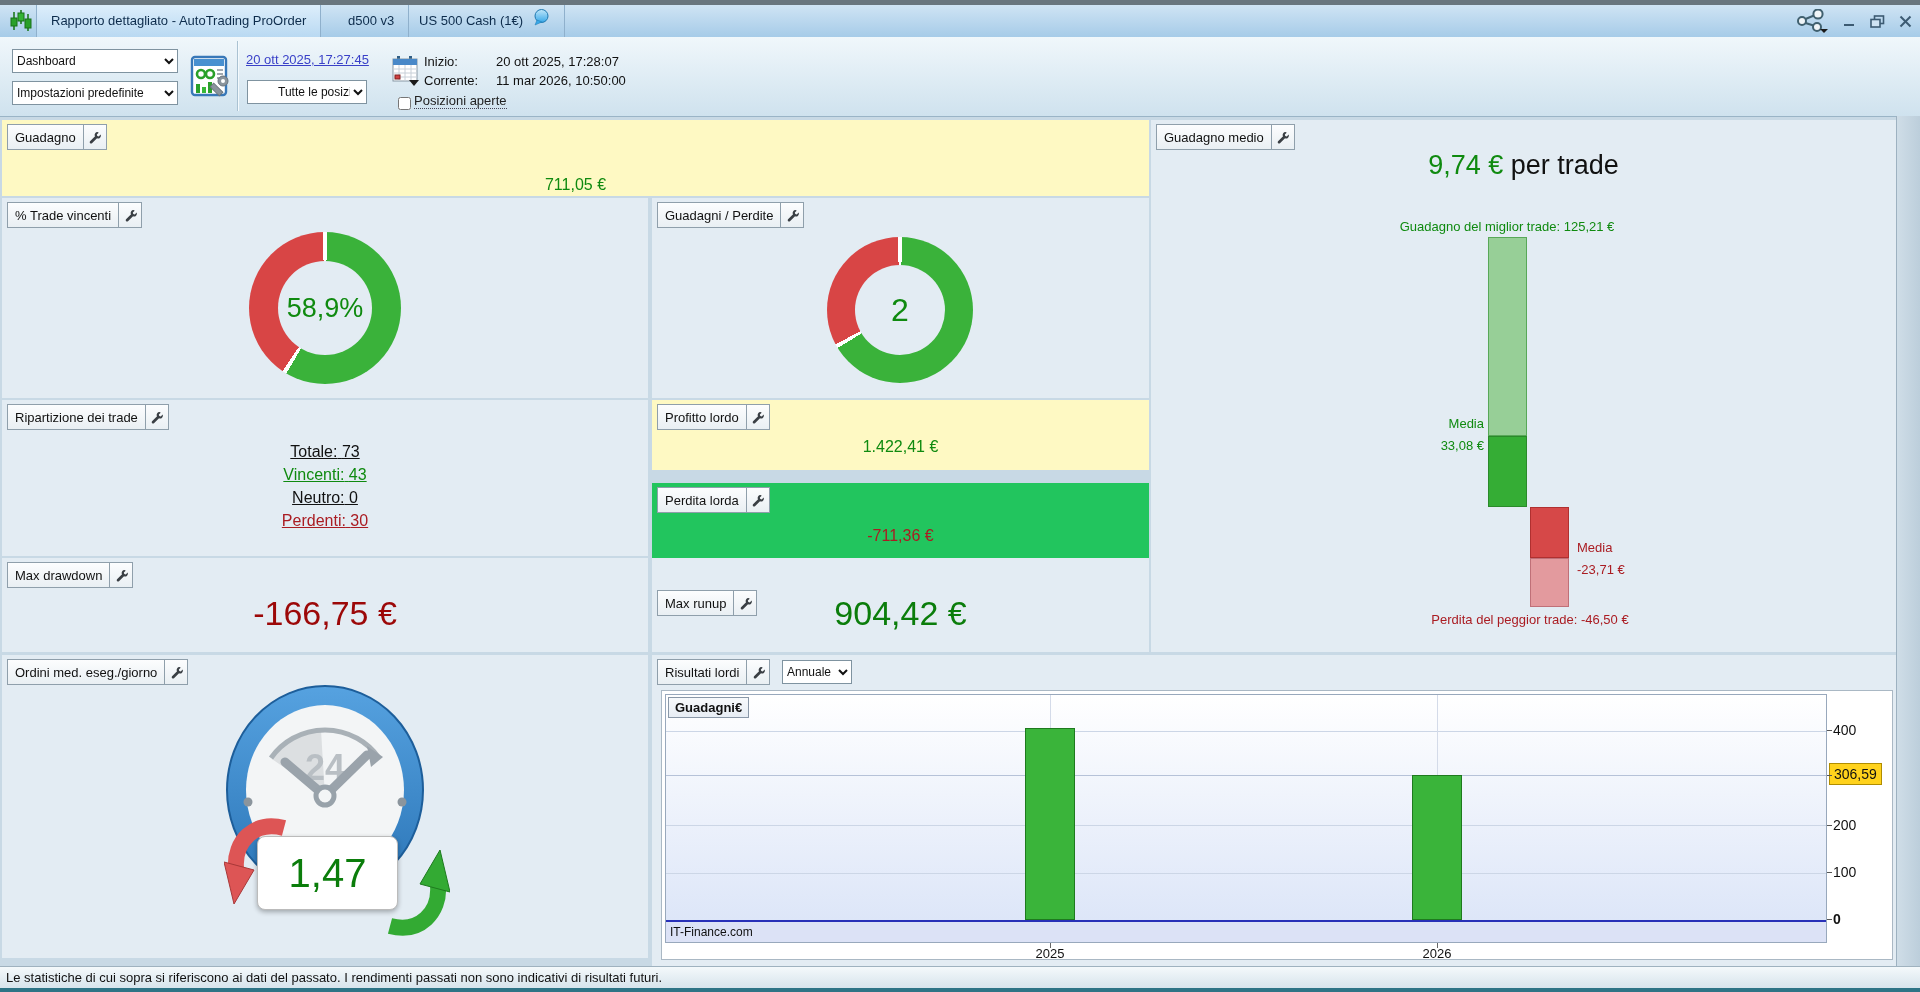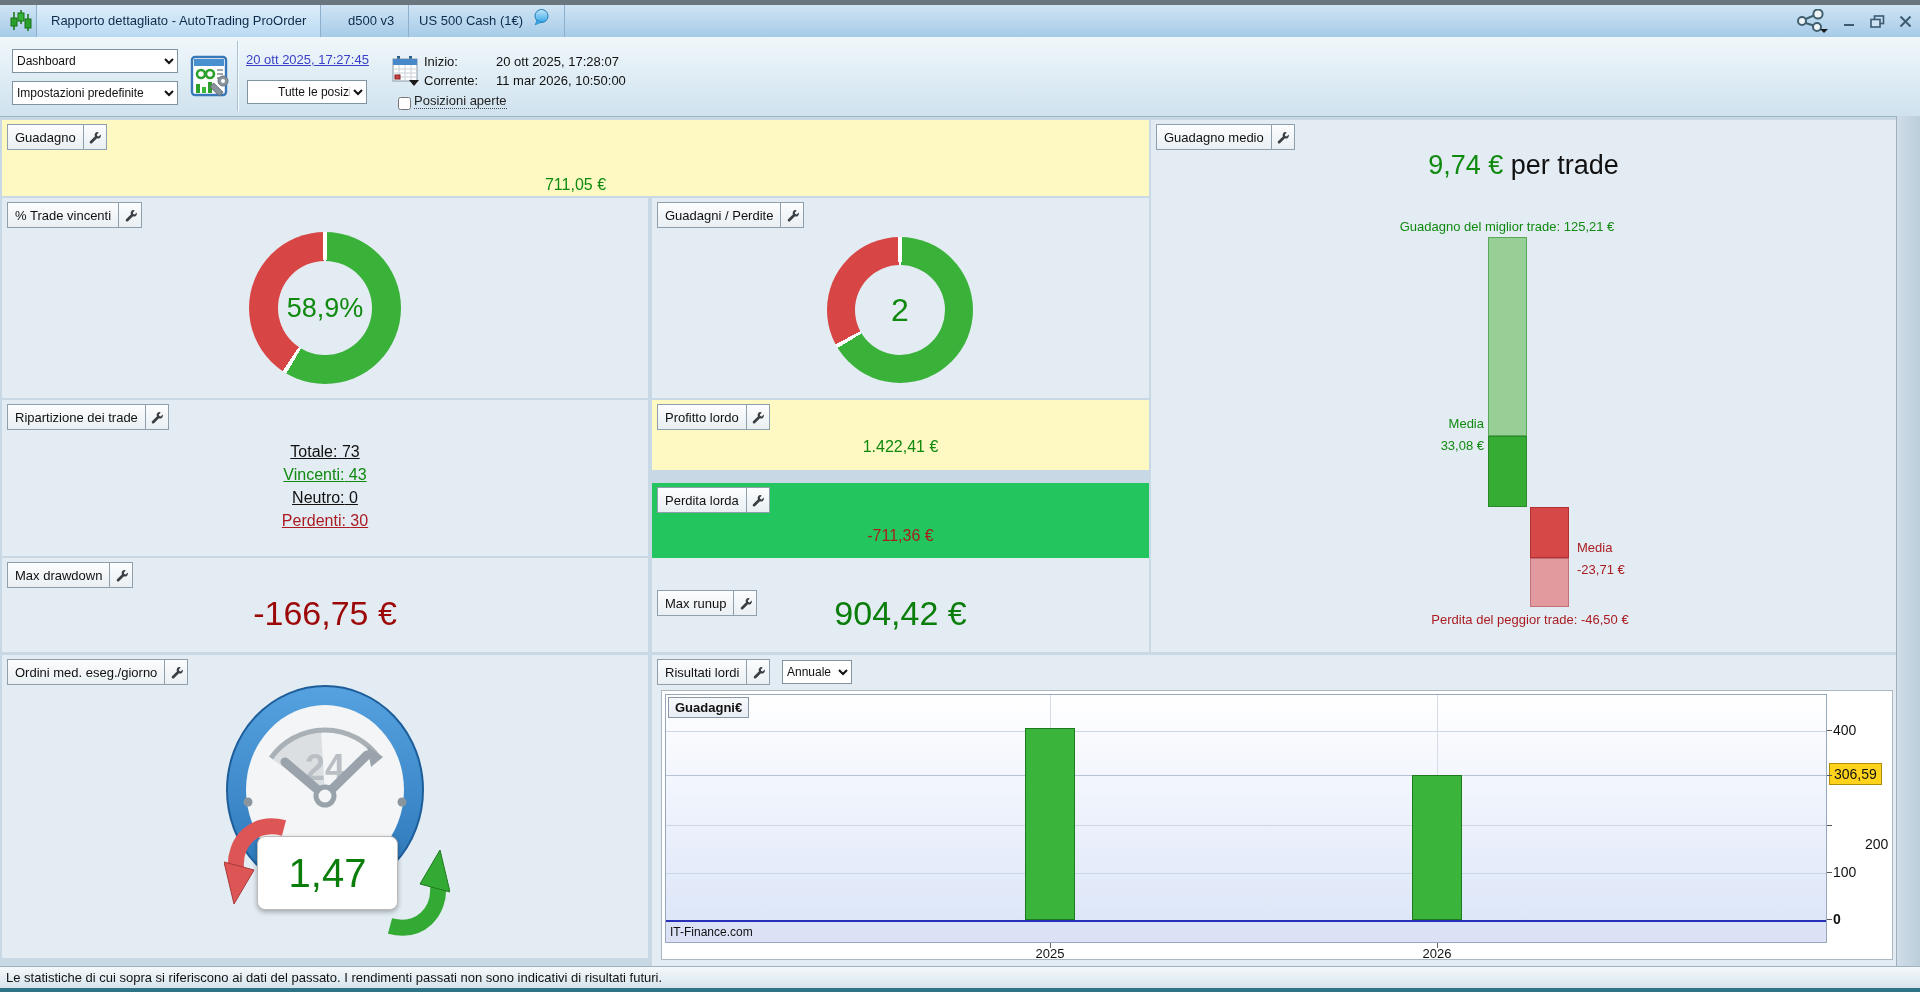--- a/index.html
+++ b/index.html
@@ -422,21 +422,21 @@
   </div>
   <div class="watermark">IT-Finance.com</div>
 
   <div class="axtick" style="top:730px;"></div>
   <div class="axtick" style="top:775px;"></div>
   <div class="axtick" style="top:825px;"></div>
   <div class="axtick" style="top:872px;"></div>
   <div class="axtick" style="top:919px;"></div>
   <div class="axlabel" style="top:722px;">400</div>
   <div class="yellowchip" style="top:763px;">306,59</div>
-  <div class="axlabel" style="top:836px;margin-left:32px;">200</div>
+  <div class="axlabel" style="top:817px;">200</div>
   <div class="axlabel" style="top:864px;">100</div>
   <div class="axlabel" style="top:911px;font-weight:bold;">0</div>
 
   <div class="ytick" style="left:1050px;"></div>
   <div class="ytick" style="left:1437px;"></div>
   <div class="yearlabel" style="left:1000px;">2025</div>
   <div class="yearlabel" style="left:1387px;">2026</div>
 
   <div class="scrollgutter"></div>
 

